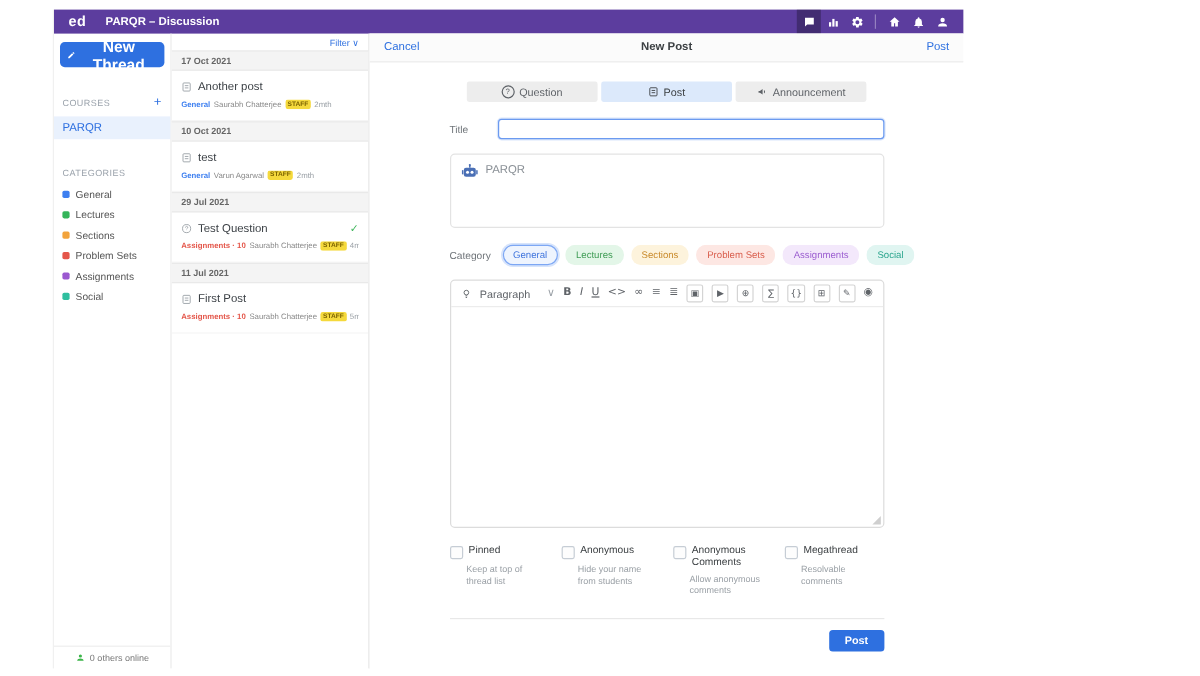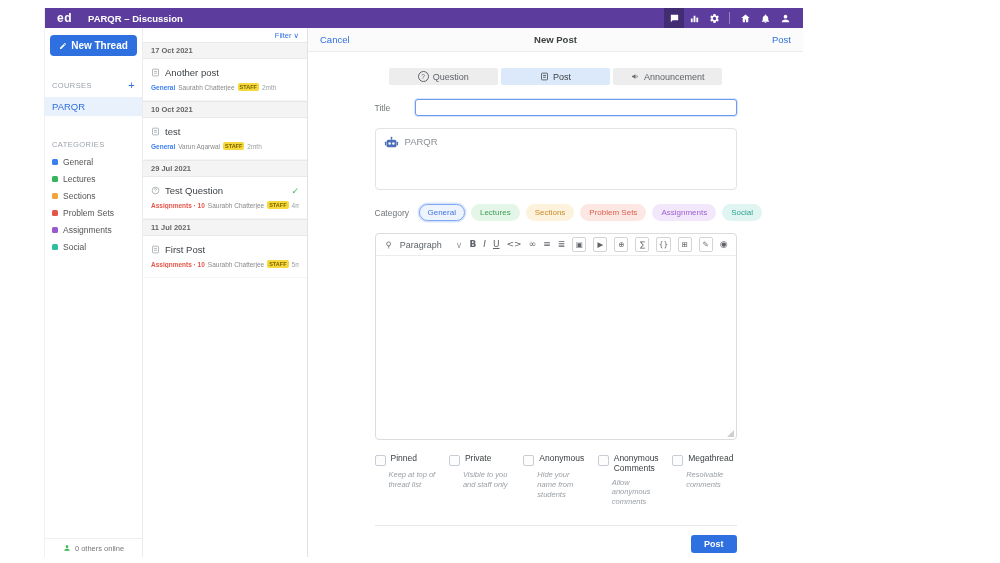--- a/index.html
+++ b/index.html
@@ -15,21 +15,21 @@
   .tb-right{margin-left:auto;display:flex;align-items:center;}
   .tb-icon{width:20px;height:20px;display:flex;align-items:center;justify-content:center;}
   .tb-icon svg{width:11px;height:11px;fill:#fff;}
   .tb-icon.active{background:rgba(0,0,0,.28);}
   .tb-sep{width:1px;height:12px;background:rgba(255,255,255,.35);margin:0 5px;}
   
   .cols{flex:1;display:flex;min-height:0;}
   
   .sidebar{width:97px;border-right:1px solid #ececec;display:flex;flex-direction:column;padding-top:7px;flex-shrink:0;}
   .new-thread{margin:0 5px;background:#2e70e0;color:#fff;border:none;border-radius:4px;height:21px;
-      display:flex;align-items:center;justify-content:center;gap:4px;font-size:10px;font-weight:bold;cursor:pointer;}
+      display:flex;align-items:center;justify-content:center;gap:4px;font-size:13px;font-weight:bold;cursor:pointer;}
   .new-thread svg{width:8px;height:8px;fill:#fff;}
   .side-head{display:flex;align-items:center;justify-content:space-between;padding:0 7px;margin-top:24px;
       font-size:7.5px;color:#9aa2ab;letter-spacing:.4px;}
   .plus{color:#2e70e0;font-size:11px;line-height:1;cursor:pointer;}
   .course-item{background:#e9f1fd;color:#2e70e0;font-size:9.5px;padding:4px 7px;margin-top:6px;cursor:pointer;}
   .cat-list{padding:4px 7px 0;}
   .cat-item{display:flex;align-items:center;gap:5px;font-size:8.5px;color:#555;padding:3.5px 0;cursor:pointer;}
   .dot{width:6px;height:6px;border-radius:1.5px;flex-shrink:0;}
   .online-row{margin-top:auto;border-top:1px solid #eee;height:18px;display:flex;align-items:center;
       justify-content:center;gap:4px;font-size:7.5px;color:#777;}
@@ -96,21 +96,21 @@
       justify-content:center;font-size:7.5px;}
   .ebody{flex:1;position:relative;}
   .resize-corner{position:absolute;right:2px;bottom:2px;width:0;height:0;
       border-bottom:7px solid #cfcfcf;border-left:7px solid transparent;}
   .opts-row{display:flex;gap:10px;margin-top:14px;}
   .opt{flex:1;min-width:0;}
   .opt-head{display:flex;gap:5px;align-items:flex-start;}
   .cbox{width:9px;height:9px;border:1px solid #c6cdd5;border-radius:2px;background:#fdfdfd;flex-shrink:0;
       margin-top:1px;cursor:pointer;}
   .opt-label{font-size:8.5px;color:#3c4043;line-height:1.15;}
-  .opt-desc{font-size:7.5px;color:#9aa0a6;margin:4px 0 0 14px;line-height:1.3;font-style:italic;}
+  .opt-desc{font-size:7.5px;color:#9aa0a6;margin:4px 0 0 14px;line-height:1.3;}
   .form-footer{border-top:1px solid #e8e8e8;margin-top:18px;padding-top:9px;display:flex;justify-content:flex-end;}
   .post-btn{background:#2e70e0;color:#fff;font-size:9px;font-weight:bold;padding:4px 13px;border-radius:3px;
       border:none;cursor:pointer;}
 </style>
 </head>
 <body>
 
 <div class="stage">
 <div class="app">
 
@@ -380,27 +380,20 @@
             <div class="opt">
               <div class="opt-head">
                 <span class="cbox"></span>
                 <span class="opt-label">Pinned</span>
               </div>
               <div class="opt-desc">Keep at top of thread list</div>
             </div>
             <div class="opt">
               <div class="opt-head">
                 <span class="cbox"></span>
-                <span class="opt-label">Private</span>
-              </div>
-              <div class="opt-desc">Visible to you and staff only</div>
-            </div>
-            <div class="opt">
-              <div class="opt-head">
-                <span class="cbox"></span>
                 <span class="opt-label">Anonymous</span>
               </div>
               <div class="opt-desc">Hide your name from students</div>
             </div>
             <div class="opt">
               <div class="opt-head">
                 <span class="cbox"></span>
                 <span class="opt-label">Anonymous Comments</span>
               </div>
               <div class="opt-desc">Allow anonymous comments</div>

